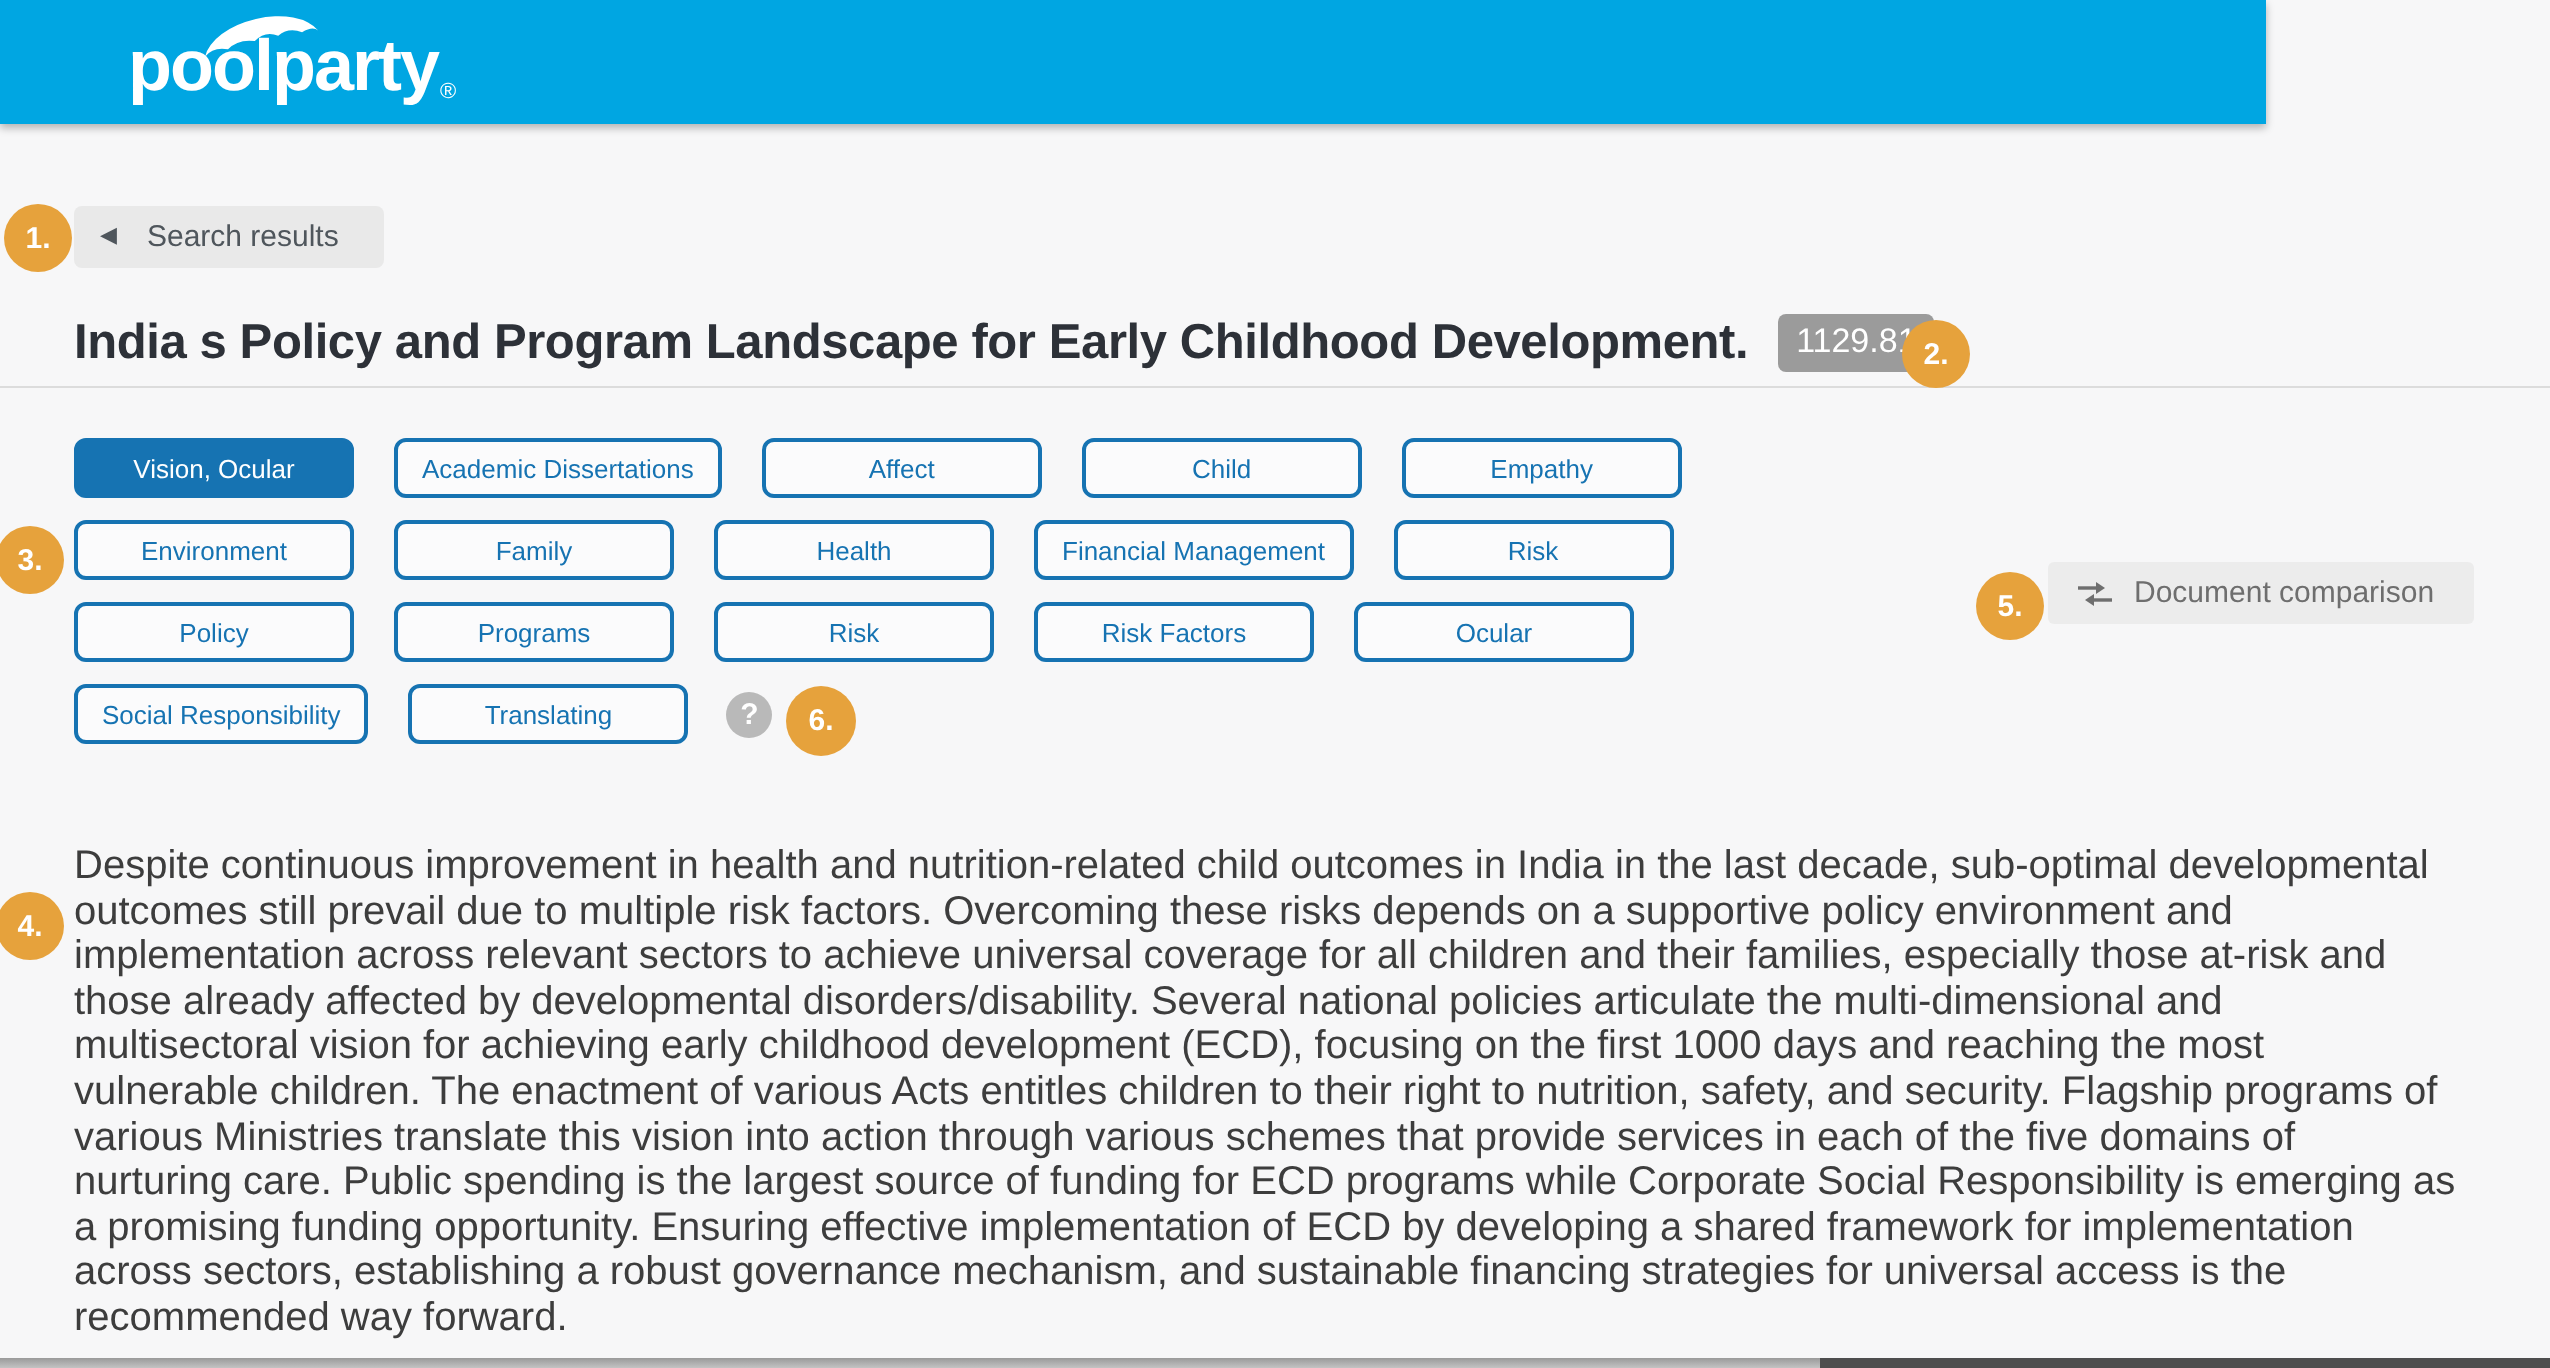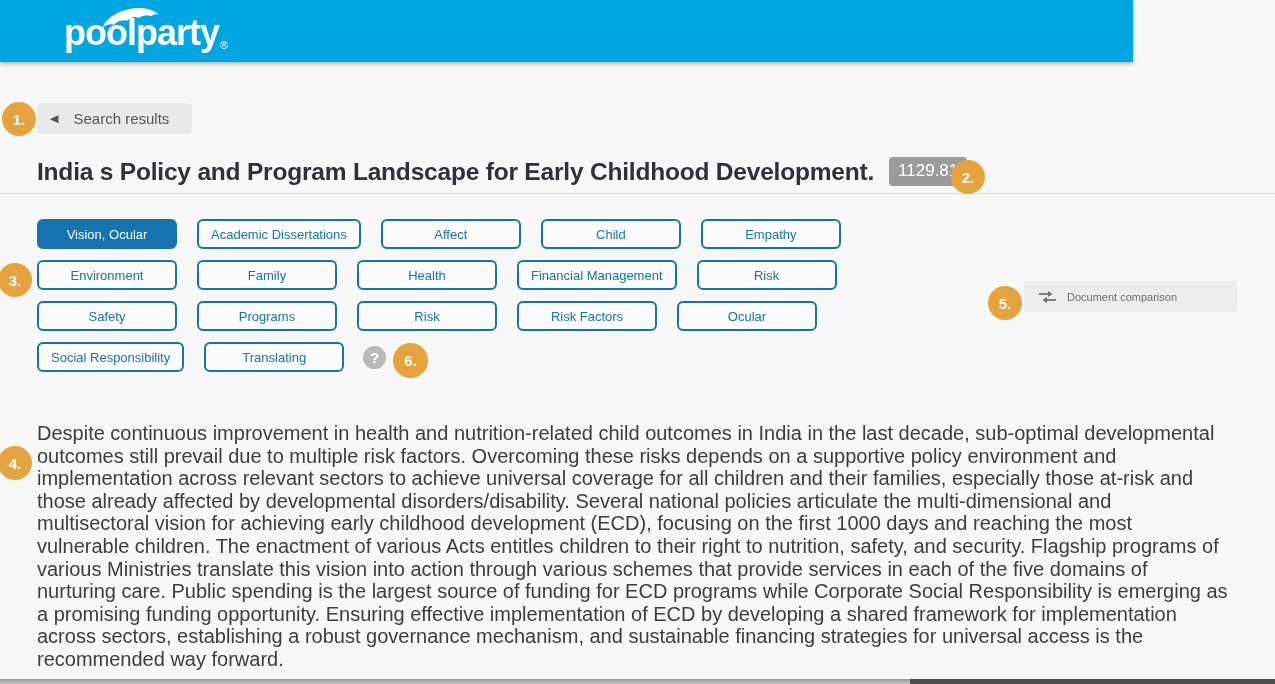--- a/index.html
+++ b/index.html
@@ -63,21 +63,21 @@
     width:23px; height:23px; border-radius:50%; background:#b9b9b9; color:#fff;
     font-size:15px; font-weight:bold; display:flex; align-items:center; justify-content:center;
     cursor:pointer; margin-left:-1px;
   }
 
   
   .doc-compare {
     position:absolute; left:1024px; top:281px; min-width:213px; height:31px;
     background:#ececec; border:none; border-radius:3px;
     display:flex; align-items:center; gap:10px; padding:0 14px;
-    color:#6e6e6e; font-size:11px; font-family:inherit; cursor:pointer; white-space:nowrap;
+    color:#6e6e6e; font-size:15px; font-family:inherit; cursor:pointer; white-space:nowrap;
   }
 
   
   .abstract {
     position:absolute; left:37px; top:402px; width:1191px;
     font-size:20px; line-height:22.6px; color:#3d3d3d;
   }
 
   
   .annotation {
@@ -130,21 +130,21 @@
   <button class="tag selected">Vision, Ocular</button>
     <button class="tag">Academic Dissertations</button>
     <button class="tag">Affect</button>
     <button class="tag">Child</button>
     <button class="tag">Empathy</button>
     <button class="tag">Environment</button>
     <button class="tag">Family</button>
     <button class="tag">Health</button>
     <button class="tag">Financial Management</button>
     <button class="tag">Risk</button>
-    <button class="tag">Safety</button>
+    <button class="tag">Policy</button>
     <button class="tag">Programs</button>
     <button class="tag">Risk</button>
     <button class="tag">Risk Factors</button>
     <button class="tag">Ocular</button>
     <button class="tag">Social Responsibility</button>
     <button class="tag">Translating</button>
     <span class="help-icon">?</span>
 </div>
 
 <button class="doc-compare">

